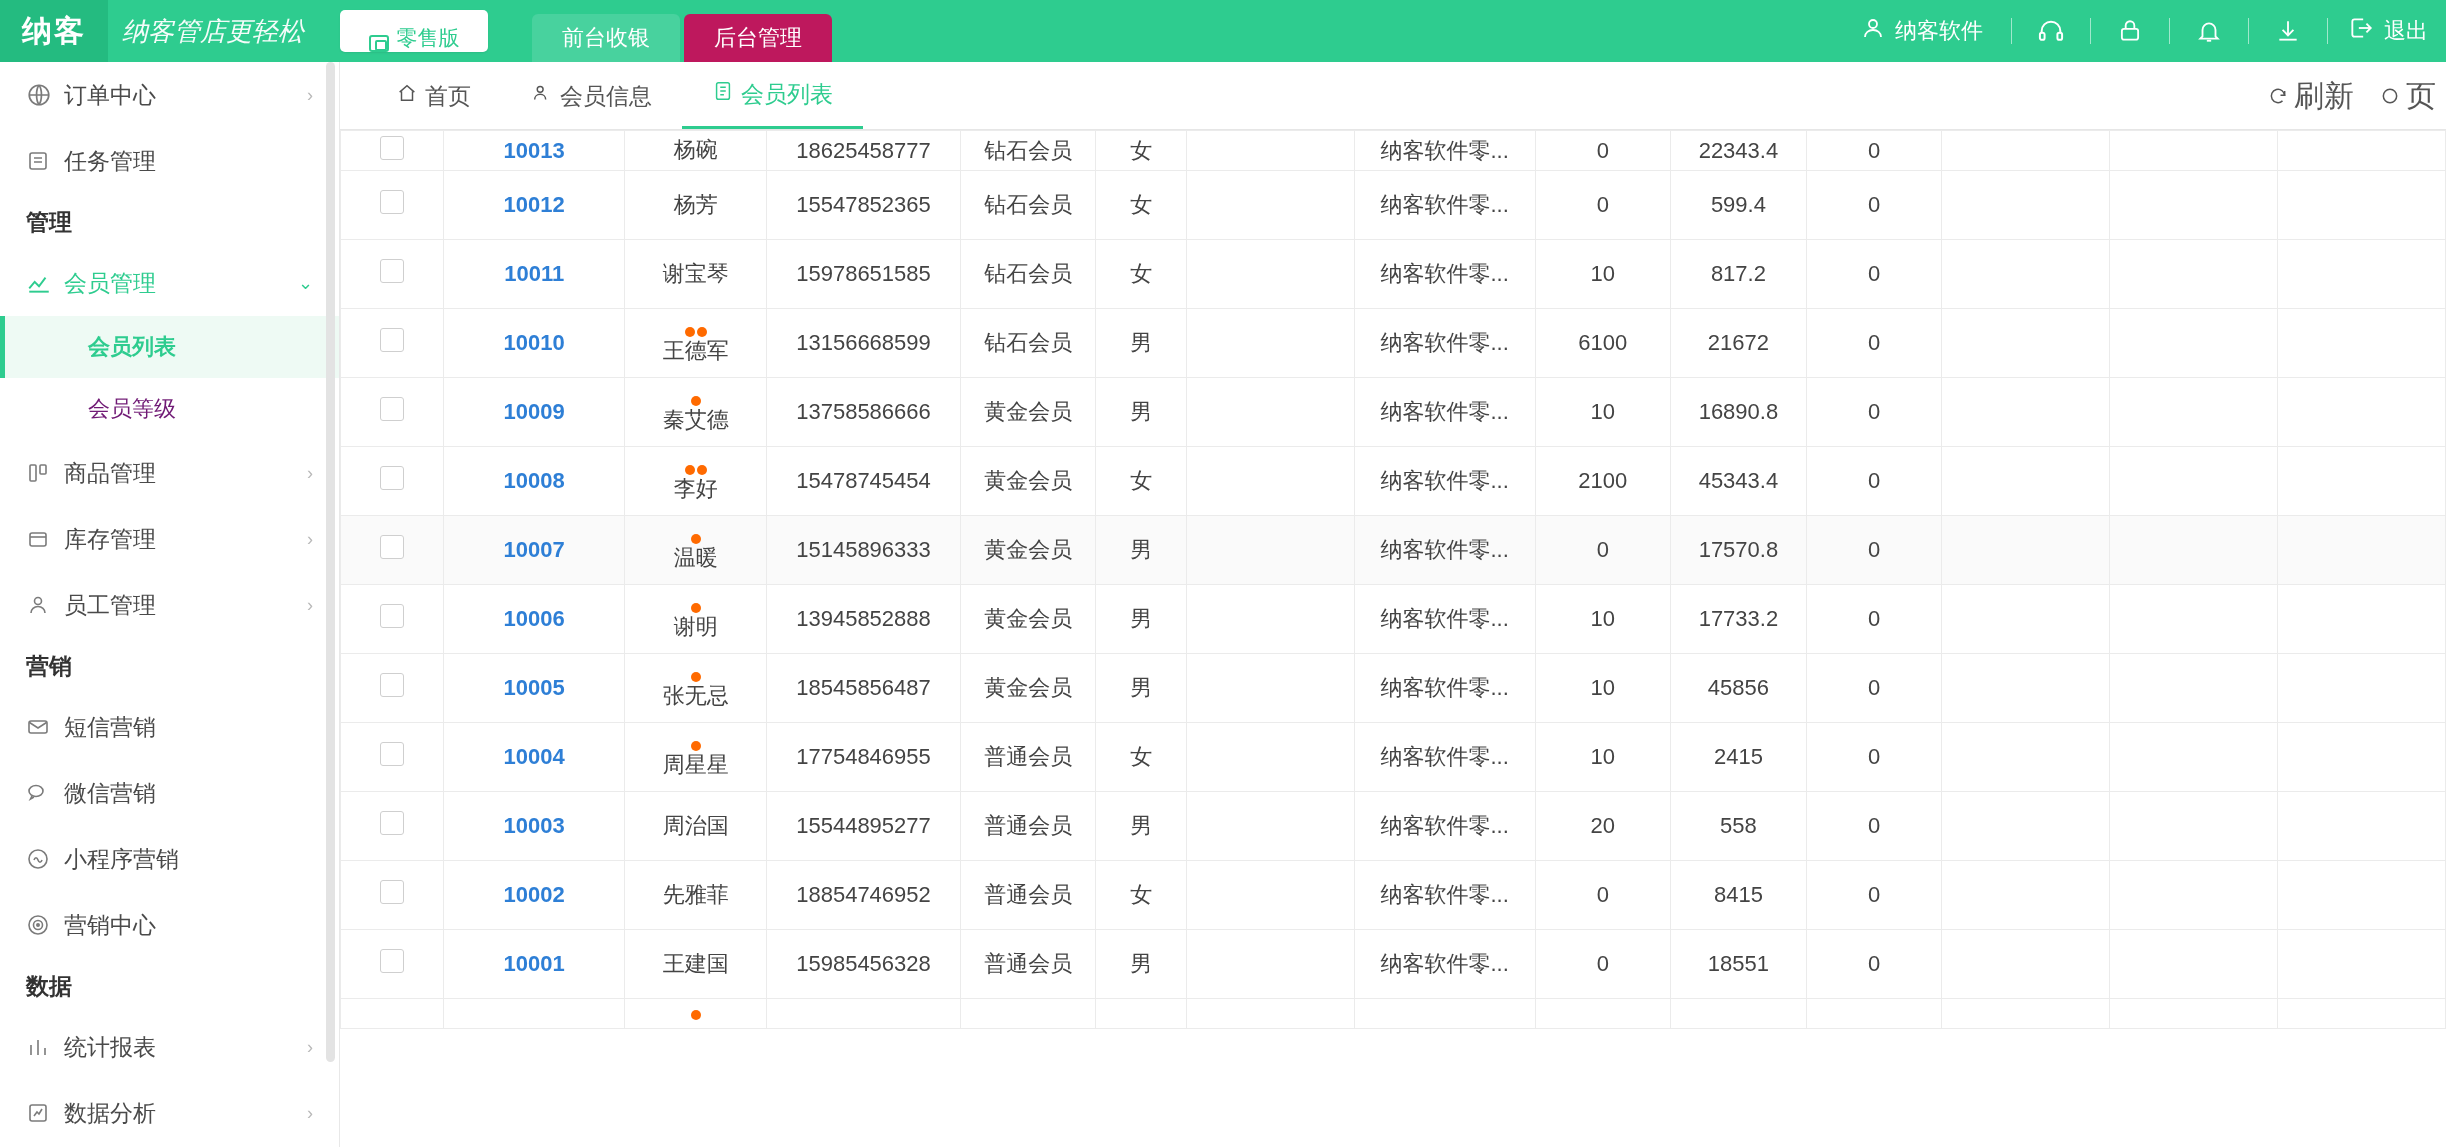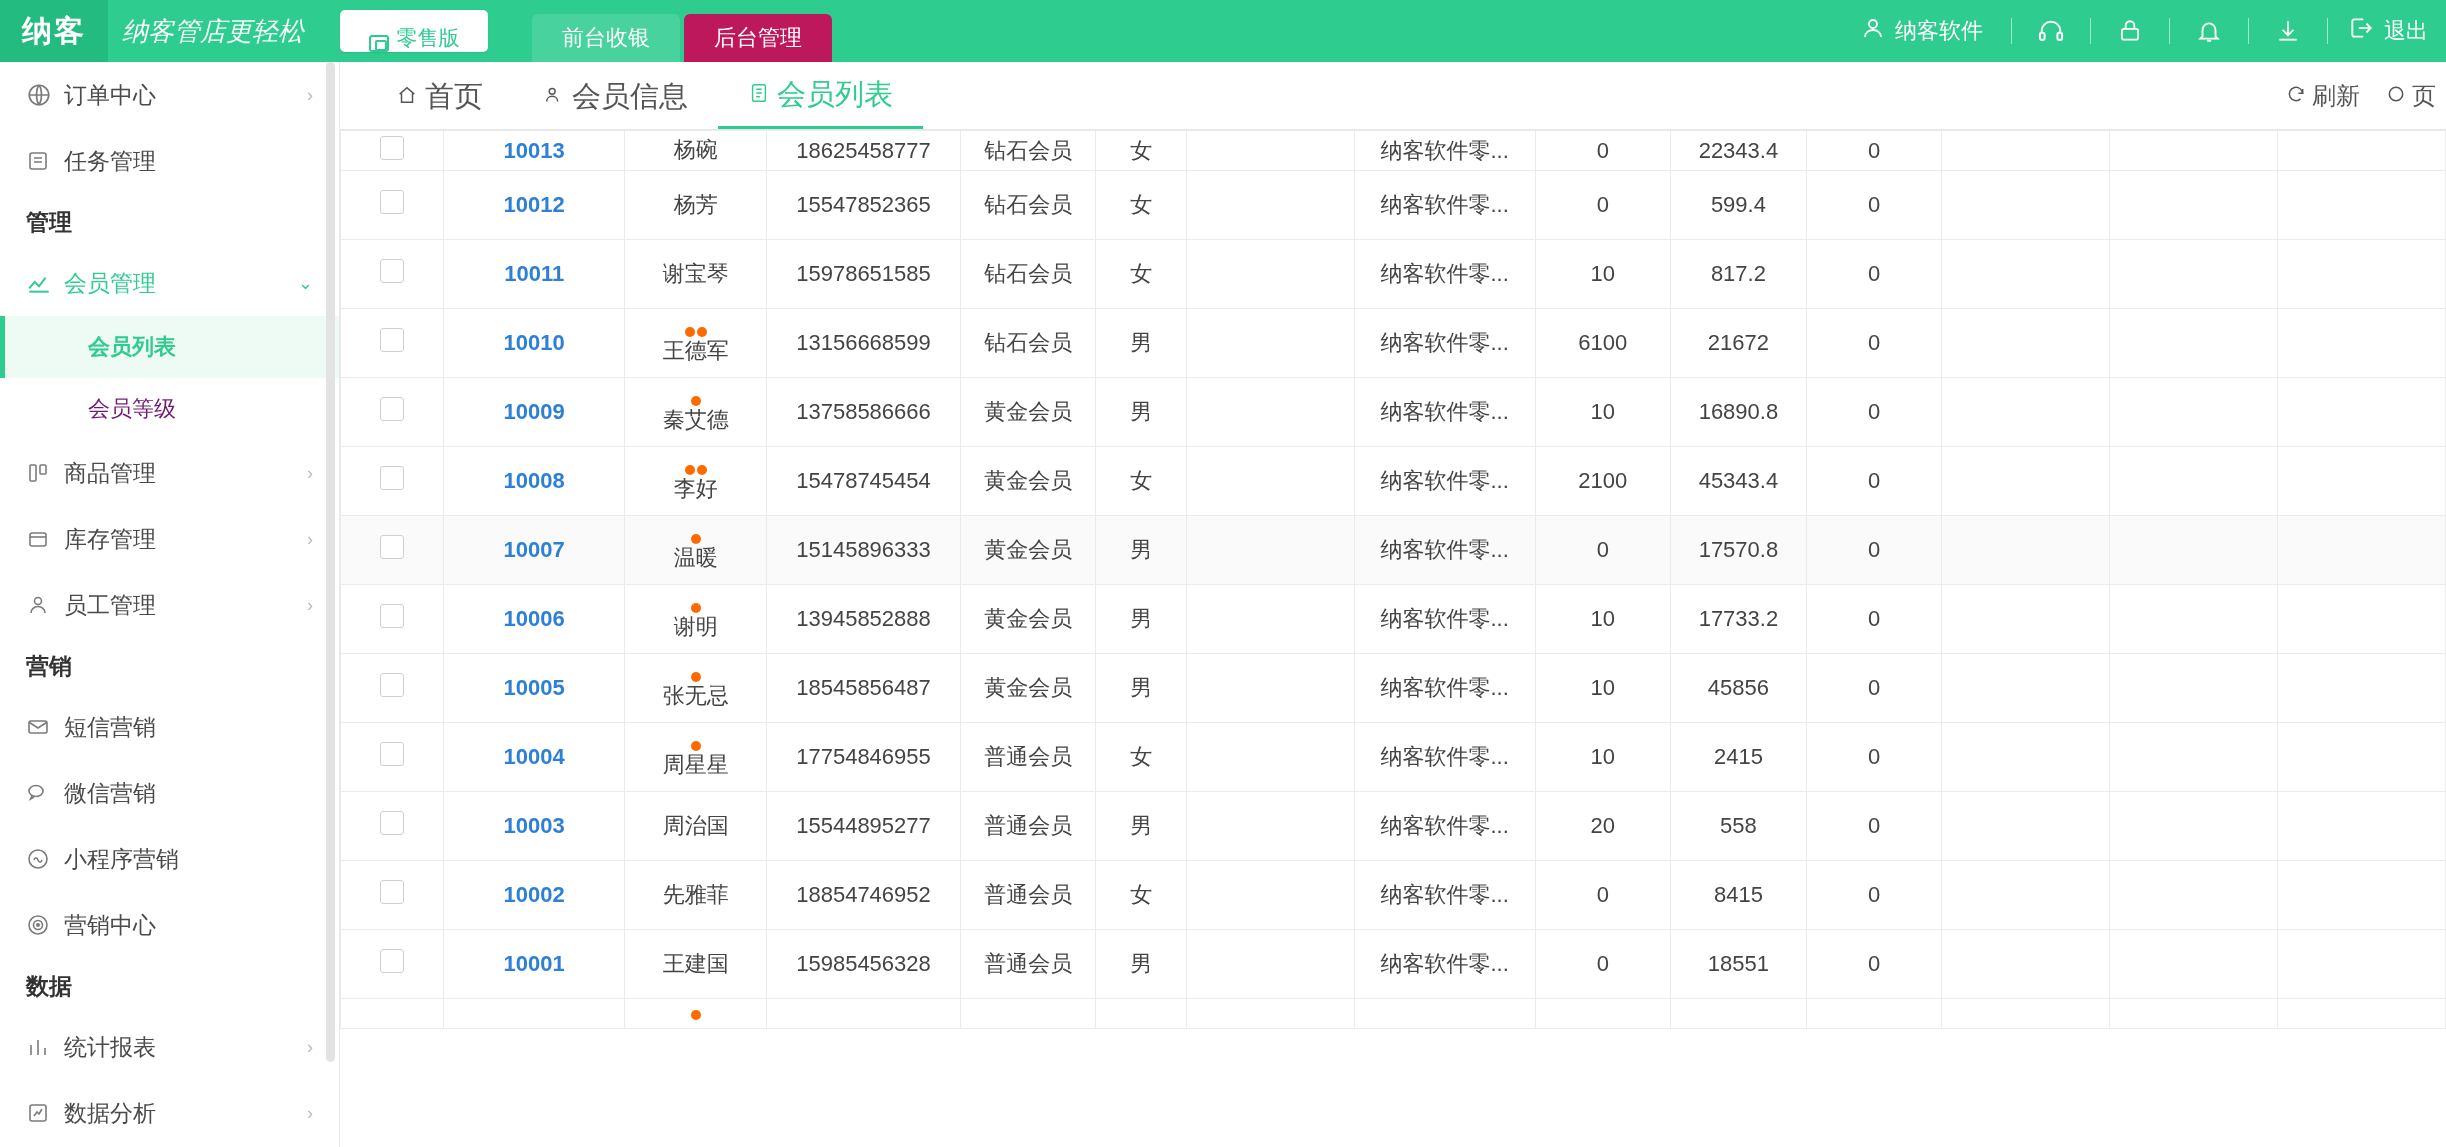--- a/index.html
+++ b/index.html
@@ -145,35 +145,35 @@
   }
   .crumbbar {
     height: 68px;
     border-bottom: 1px solid #e6e6e6;
     display: flex; align-items: center;
     padding: 0 18px 0 26px;
     position: relative;
   }
   .crumb {
     display: flex; align-items: center; gap: 7px;
-    font-size: 29px;
+    font-size: 23px;
     color: #555;
     padding: 0 30px;
     height: 66px;
     line-height: 66px;
   }
   .crumb.active {
     color: #2ecc8f;
     border-bottom: 3px solid #2ecc8f;
   }
   .crumb-right {
     position: absolute; right: 0; top: 0;
     height: 68px; display: flex; align-items: center; gap: 26px;
     padding-right: 10px;
-    font-size: 24px; color: #555; justify-content: flex-end;
+    font-size: 30px; color: #555; justify-content: flex-end;
   }
   .crumb-right .ritem { display:flex; align-items:center; gap:6px;}
   
   .table-area {
     flex: 1;
     overflow: hidden;
     position: relative;
   }
   table.grid {
     border-collapse: collapse;

